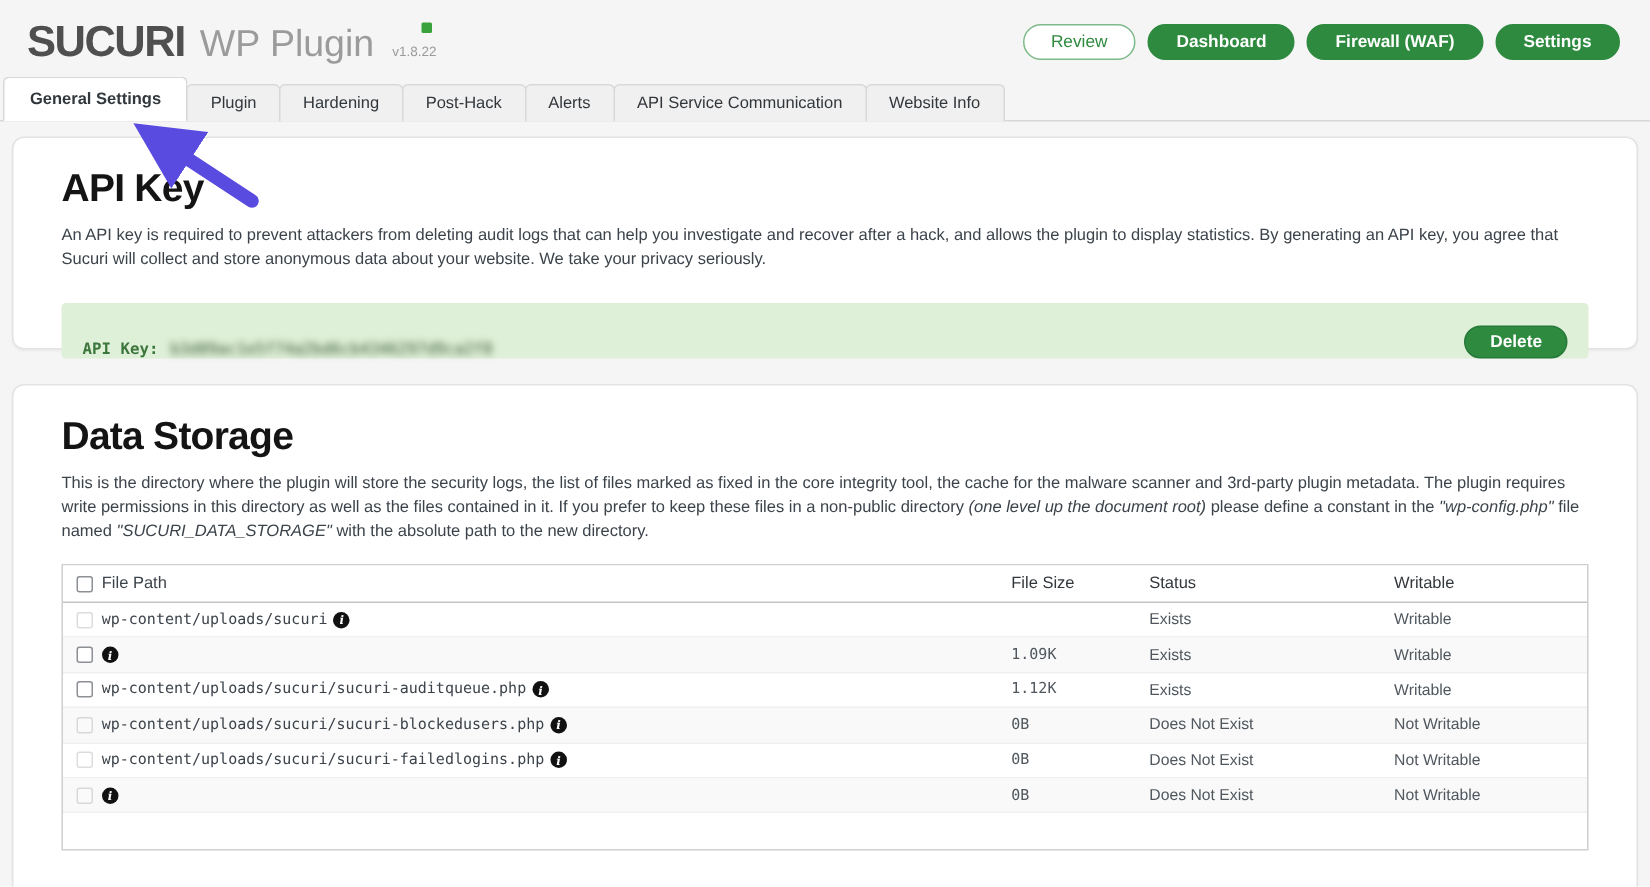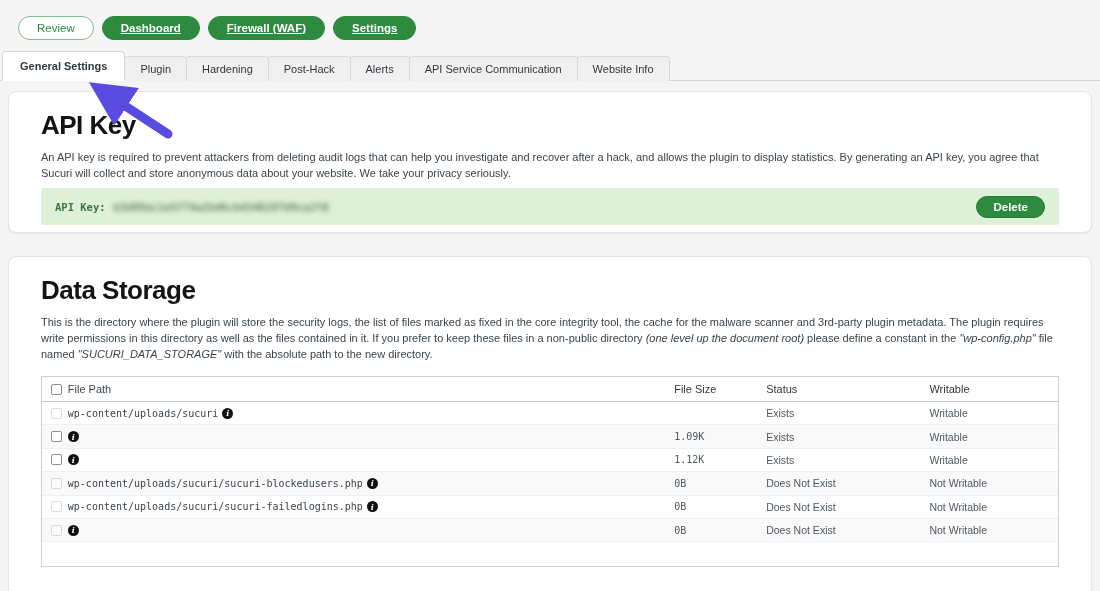--- a/index.html
+++ b/index.html
@@ -27,21 +27,21 @@
   }
   .product-name { font-size:25px; font-weight:300; color:#9b9b9b; letter-spacing:0; line-height:1; }
   .version { font-size:9px; color:#9b9b9b; margin-left:2px; }
 
   .header-actions { display:flex; gap:8px; align-items:center; }
   .hbtn {
     font-family:"Liberation Sans", sans-serif;
     font-size:11.5px; padding:5px 18px; border-radius:13px; cursor:pointer;
     border:1px solid #2d8a3f; line-height:1.1;
   }
-  .hbtn.filled { background:#2d8a3f; color:#ffffff; font-weight:600;text-decoration:underline; }
+  .hbtn.filled { background:#2d8a3f; color:#ffffff; font-weight:600; }
   .hbtn.outline { background:#ffffff; color:#2d8a3f; border-color:#7fba8b; }
 
   
   .tabs {
     display:flex; align-items:flex-end; padding-left:2px;
     border-bottom:1px solid #d8d8d8; height:29px;
   }
   .tab {
     background:#f0f0f0; border:1px solid #d8d8d8; border-bottom:none;
     border-radius:4px 4px 0 0; padding:6px 15px 6px 15px;
@@ -68,22 +68,22 @@
 
   h1.section-title {
     font-size:26px; font-weight:800; color:#141414; letter-spacing:-0.5px;
     margin-bottom:9px; line-height:1.2;
   }
   .section-desc { font-size:11px; line-height:1.45; color:#3c434a; }
   .section-desc i { font-style:italic; }
 
   
   .key-box {
-    margin-top:6px; background:#dff0d8; border-radius:3px;
-    height:37px; display:flex; align-items:center; padding:0 14px;
+    margin-top:20px; background:#dff0d8; border-radius:3px;
+    height:37px; display:flex; align-items:flex-end; padding:0 14px;
   }
   .key-label {
     font-family:"DejaVu Sans Mono", monospace;
     font-size:10.5px; color:#3c763d; font-weight:bold; margin-right:8px;
   }
   .key-value {
     font-family:"DejaVu Sans Mono", monospace;
     font-size:10.5px; color:#35542f; filter:blur(2.5px); user-select:none;
   }
   .key-box .spacer { flex:1; }
@@ -129,20 +129,26 @@
   }
   .cell-size { width:93px; font-family:"DejaVu Sans Mono", monospace; font-size:10px; }
   .trow.head .cell-size { font-family:"Liberation Sans", sans-serif; font-size:11px; }
   .cell-status { width:165px; }
   .cell-writable { width:130px; }
 </style>
 </head>
 <body>
 
 <div class="topbar">
+  <div class="brand">
+    <span class="logo-word">sucuri</span>
+    <span class="logo-accent"></span>
+    <span class="product-name">WP Plugin</span>
+    <span class="version">v1.8.22</span>
+  </div>
   <div class="header-actions">
     <button class="hbtn outline">Review</button>
     <button class="hbtn filled">Dashboard</button>
     <button class="hbtn filled">Firewall (WAF)</button>
     <button class="hbtn filled">Settings</button>
   </div>
 </div>
 
 <nav class="tabs">
   <div class="tab active">General Settings</div>
@@ -215,20 +221,21 @@
       <span class="cell-size">1.09K</span>
       <span class="cell-status">Exists</span>
       <span class="cell-writable">Writable</span>
     </div>
 
     <div class="trow">
       <span class="cell-cb">
           <span class="checkbox"></span>
         </span>
       <span class="cell-path">
+          <span>wp-content/uploads/sucuri/sucuri-auditqueue.php</span>
           <span class="info-icon">i</span>
         </span>
       <span class="cell-size">1.12K</span>
       <span class="cell-status">Exists</span>
       <span class="cell-writable">Writable</span>
     </div>
 
     <div class="trow">
       <span class="cell-cb">
           <span class="checkbox faded"></span>

